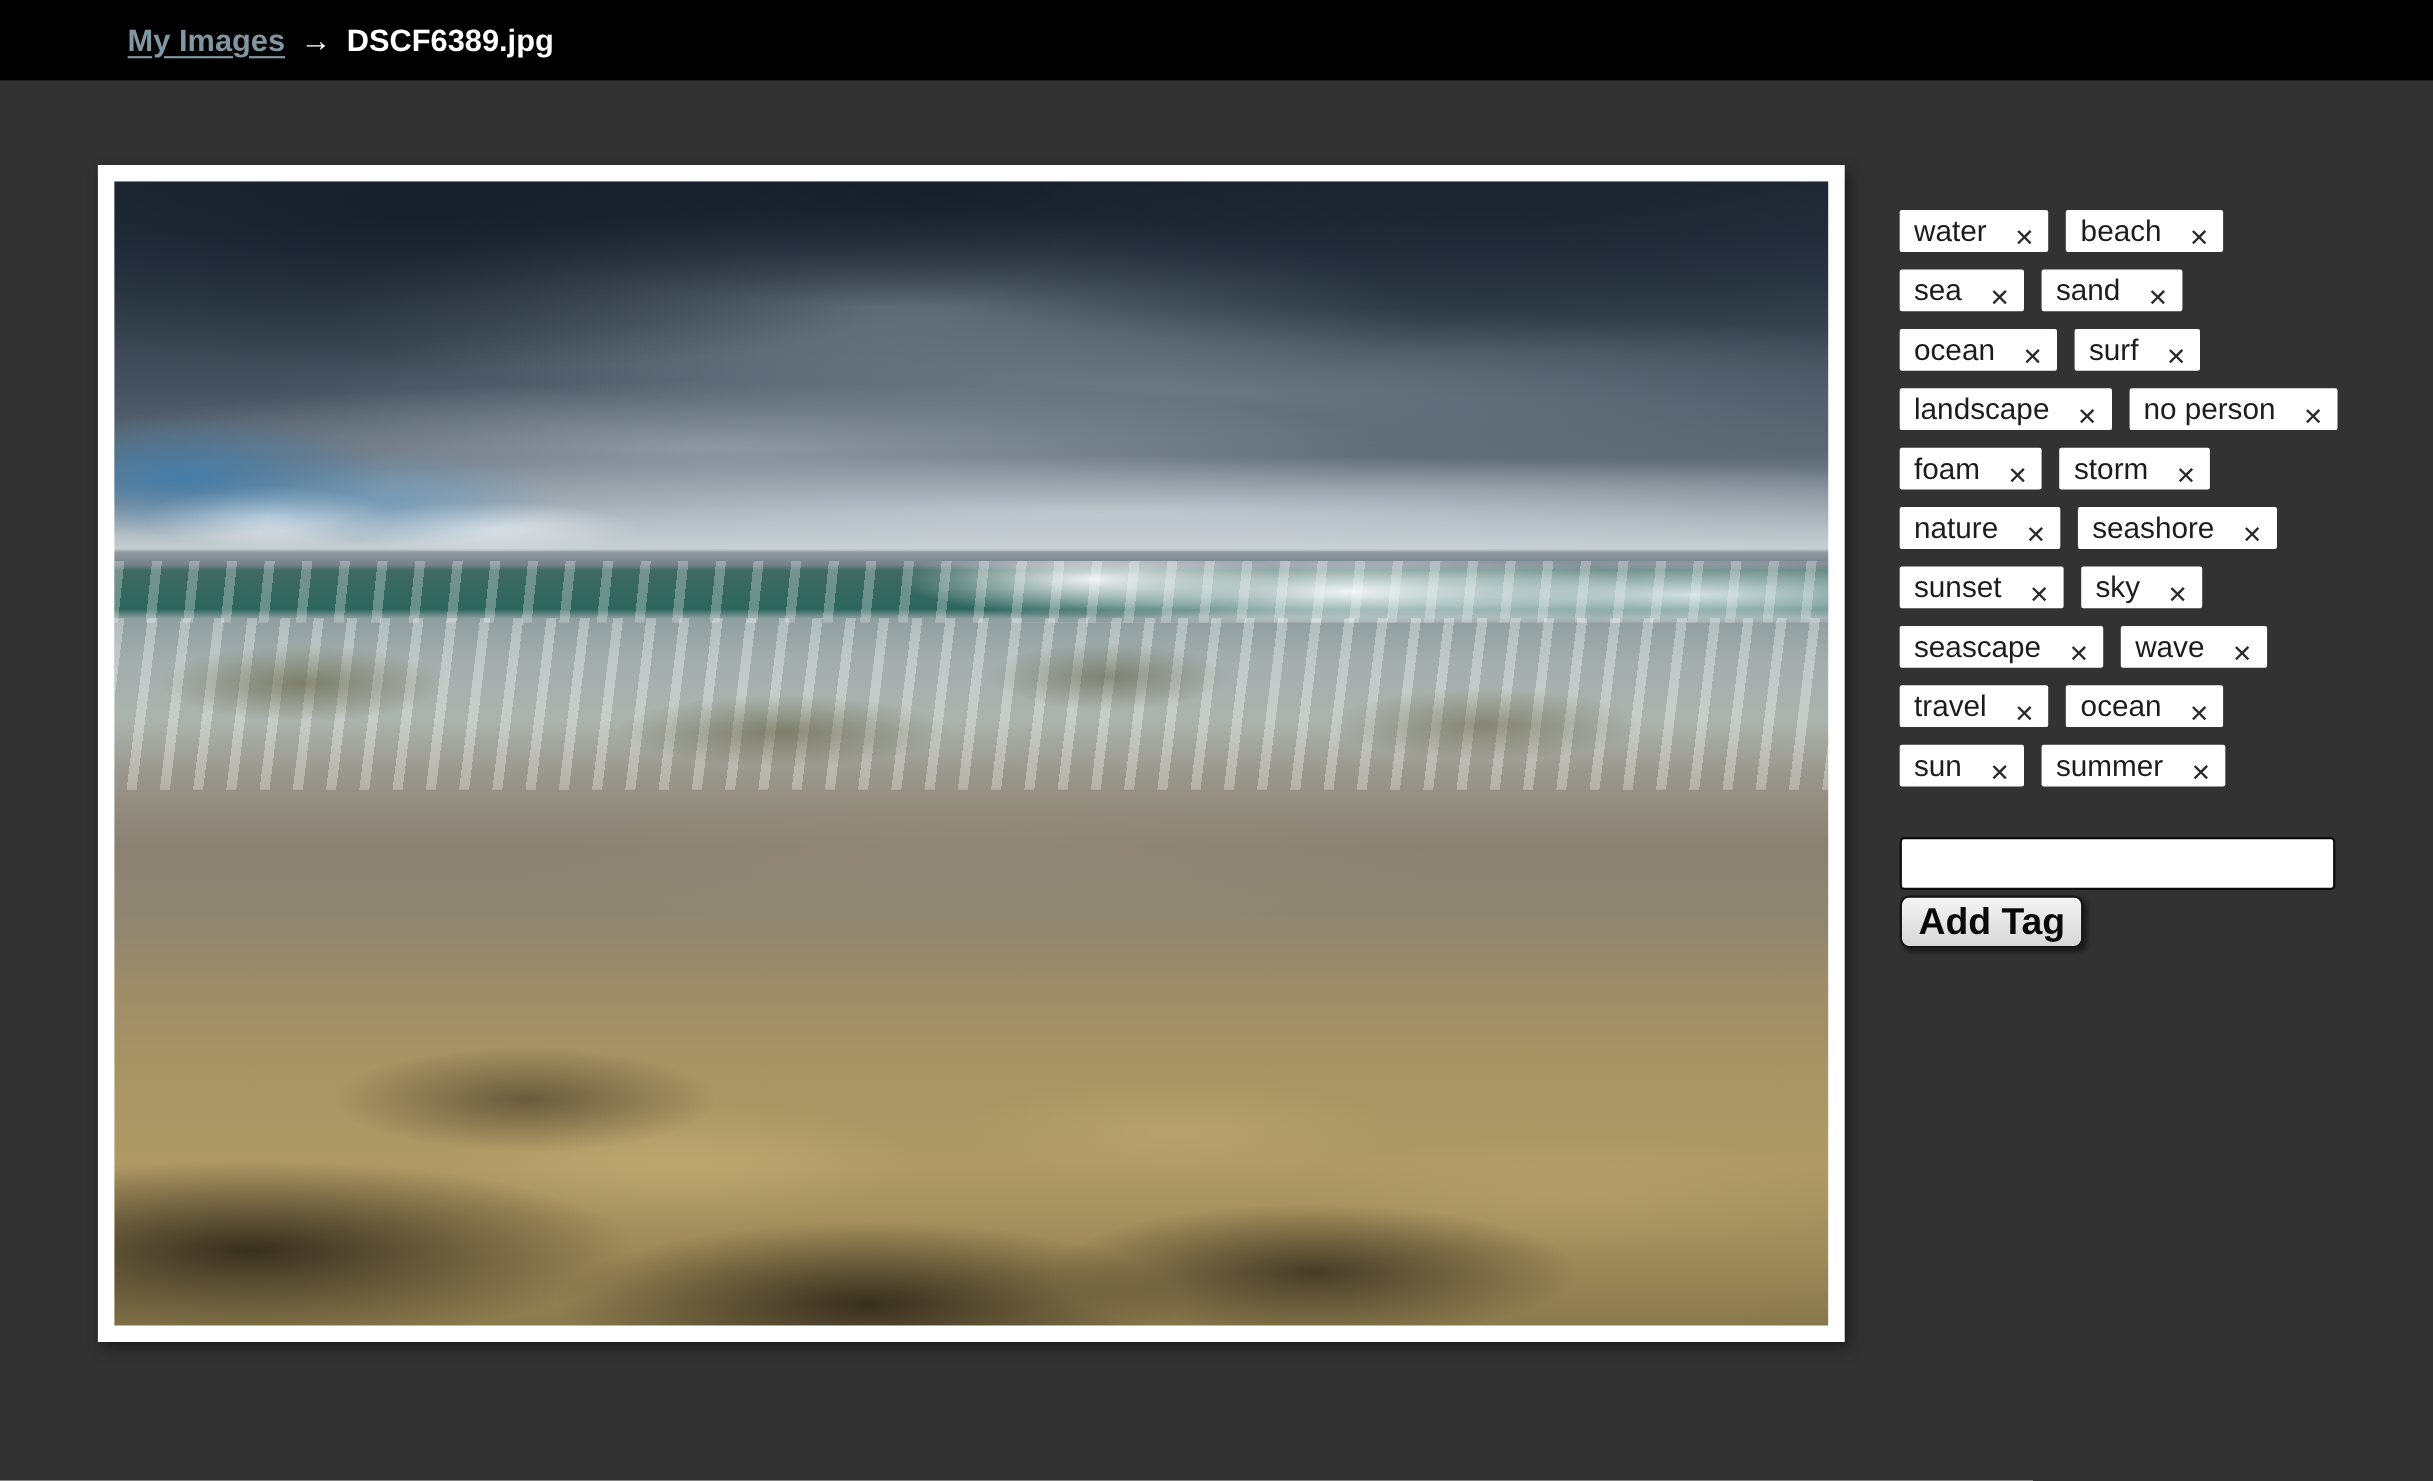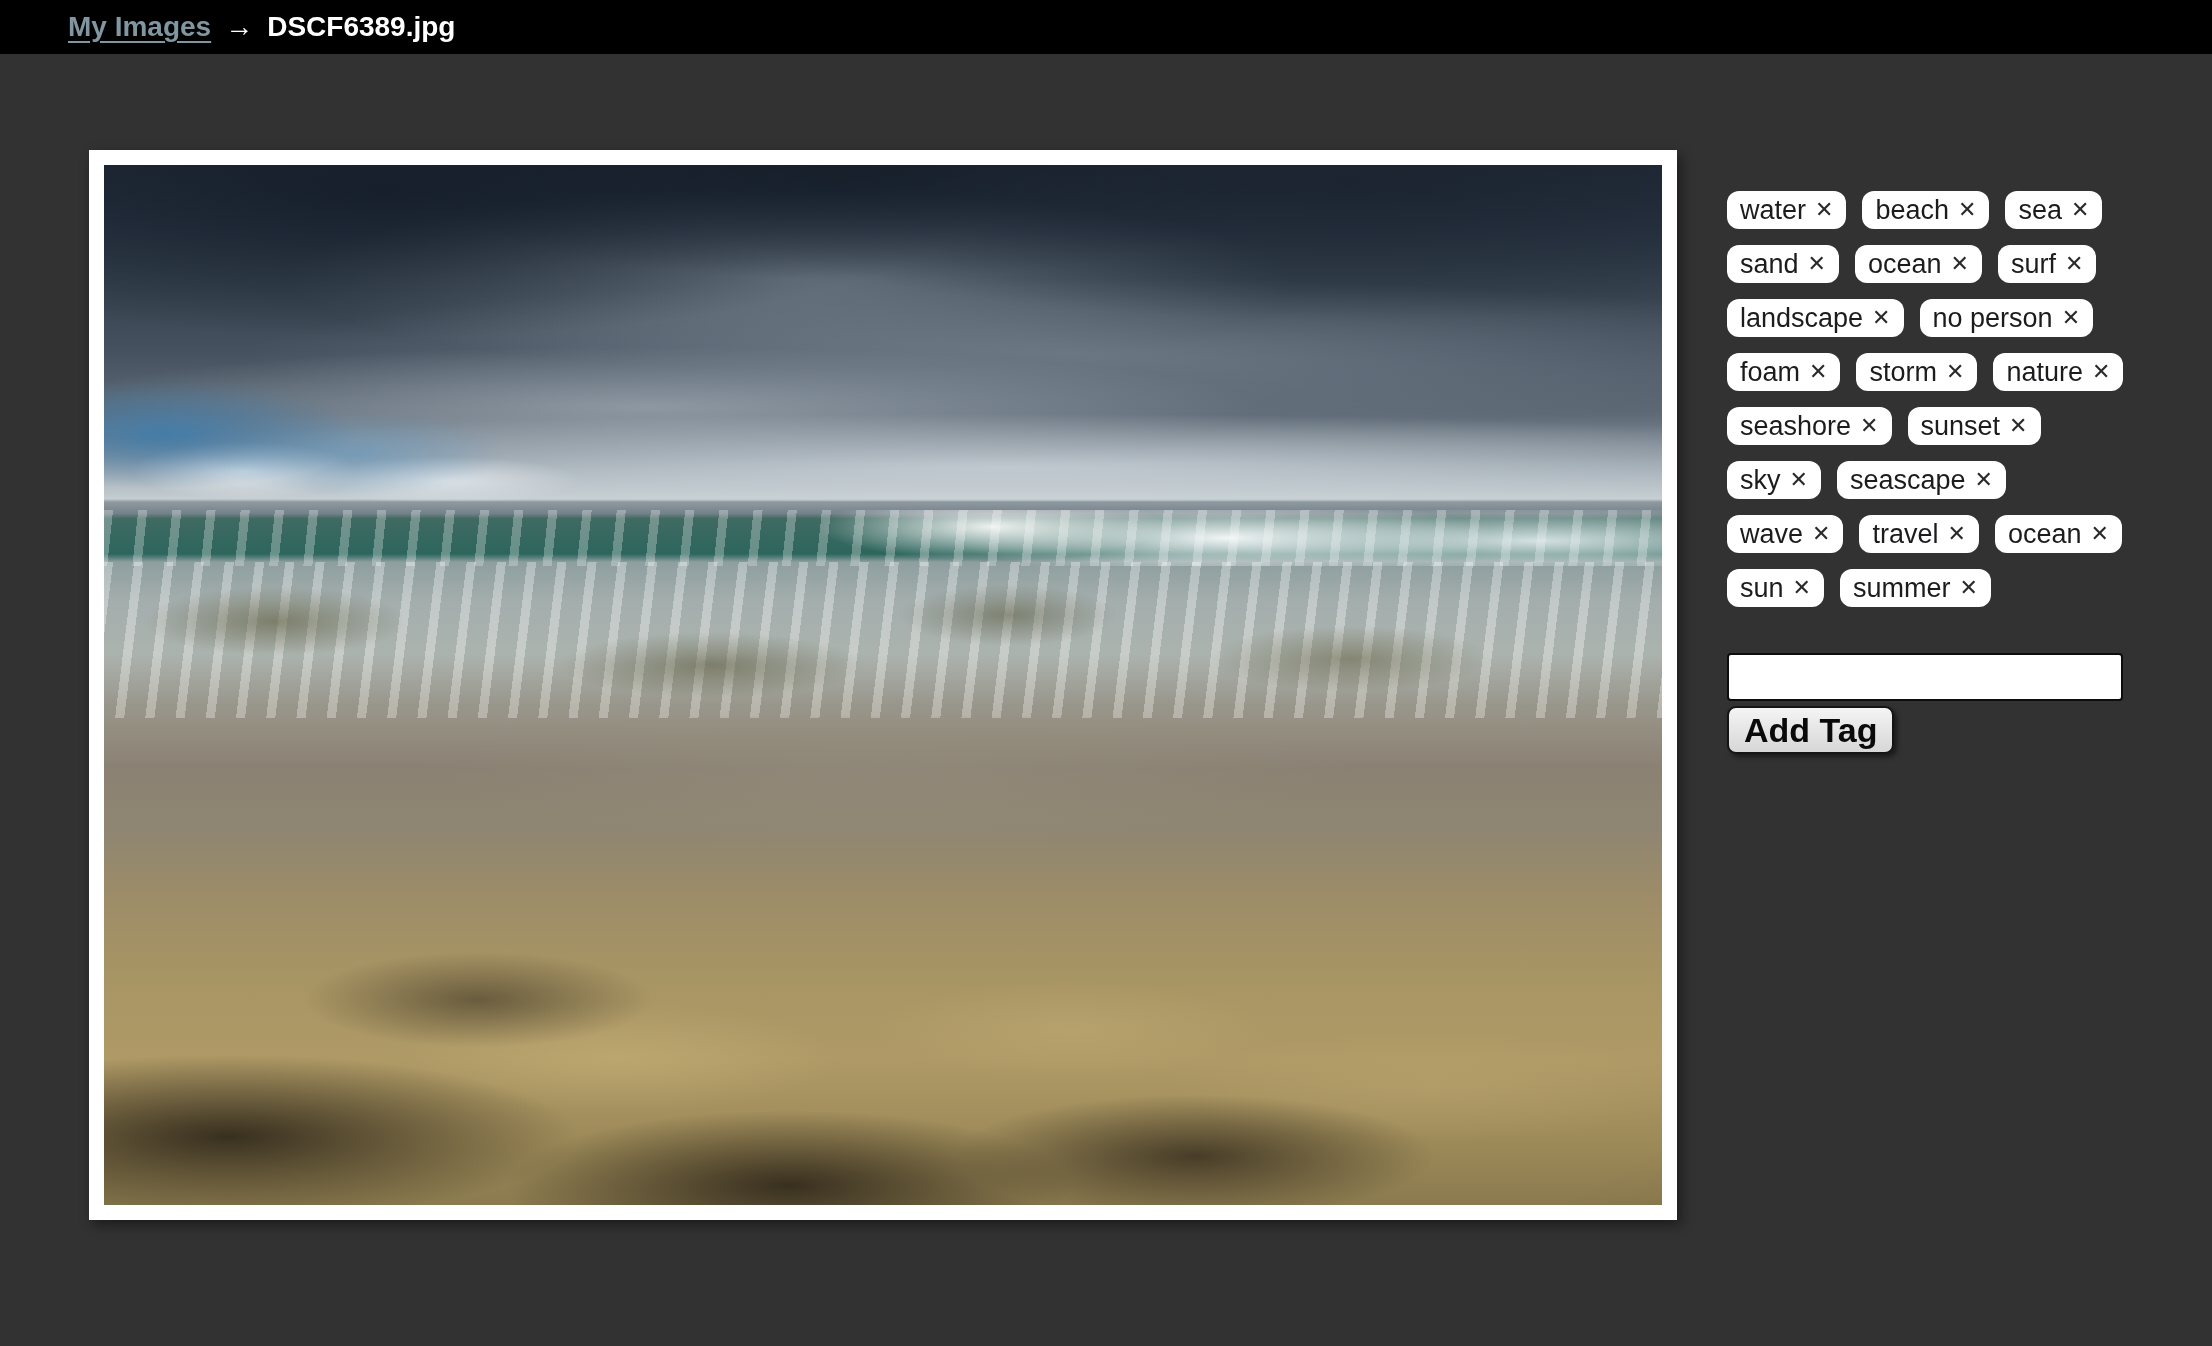--- a/index.html
+++ b/index.html
@@ -12,24 +12,24 @@
   *{box-sizing:border-box;}
   html,body{margin:0;padding:0;}
   body{
     width:2212px;height:1346px;position:relative;overflow:hidden;
     background:var(--page-bg);
     font-family:"Liberation Sans", sans-serif;
   }
 
   
   .topbar{
-    position:absolute;left:0;top:0;width:2212px;height:54px;
+    position:absolute;left:0;top:0;width:2212px;height:73px;
     background:var(--topbar-bg);
     display:flex;align-items:center;justify-content:space-between;
-    padding:0 59px 0 68px;
+    padding:0 59px 0 116px;
   }
   .crumbs{display:flex;align-items:center;gap:14px;font-size:28px;font-weight:bold;color:#ffffff;}
   .crumbs a{color:var(--link);text-decoration:underline;text-underline-offset:5px;cursor:pointer;}
   .crumbs .arrow{font-weight:normal;color:#ffffff;}
   .account{font-size:28px;color:#ffffff;display:flex;align-items:center;gap:12px;}
   .account a{color:var(--link);text-decoration:underline;text-underline-offset:5px;cursor:pointer;}
 
   
   .photo-frame{
     position:absolute;left:89px;top:150px;width:1588px;height:1070px;
@@ -93,22 +93,22 @@
   }
   .layer-vignette{
     left:0;top:0;width:100%;height:100%;
     background:radial-gradient(ellipse 120% 120% at 50% 45%, transparent 58%, rgba(0,0,0,.24) 100%);
   }
 
   
   .right-col{position:absolute;left:1727px;top:191px;width:400px;}
   .tag-list{display:flex;flex-wrap:wrap;gap:16px 16px;}
   .tag{
-    display:inline-flex;align-items:center;gap:9px;
-    height:38px;padding:0 13px;border-radius:12px;
+    display:inline-flex;align-items:flex-end;gap:25px;
+    height:38px;padding:0 13px;border-radius:2px;
     background:var(--pill-bg);color:var(--pill-text);
     font-size:27px;line-height:38px;white-space:nowrap;
   }
   .tag-x{
     border:none;background:none;padding:0;margin:0;cursor:pointer;
     font-family:"DejaVu Sans", sans-serif;
     font-size:22px;font-weight:bold;color:#2a2a2c;line-height:1;
   }
   .tag-form{margin-top:46px;}
   .tag-input{

